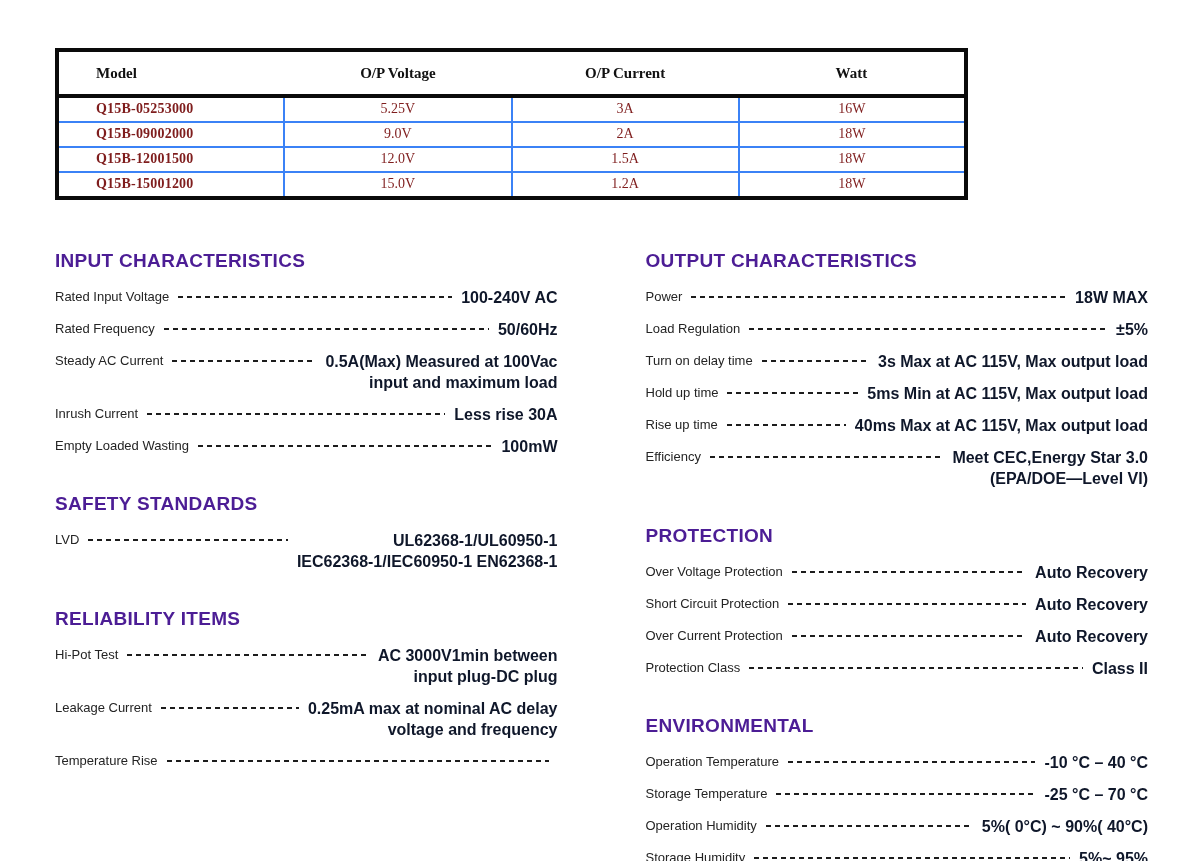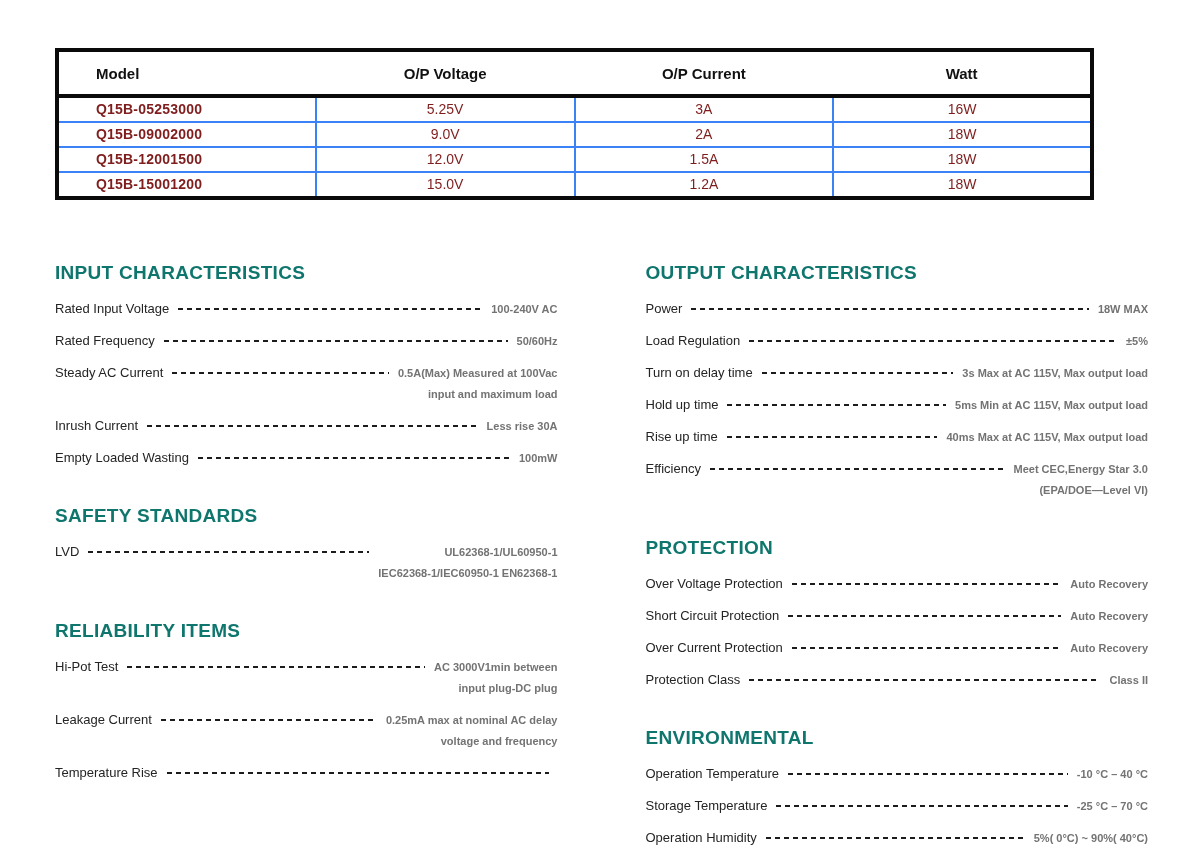--- a/index.html
+++ b/index.html
@@ -14,24 +14,25 @@
     overflow: hidden;
   }
   .page {
     width: 1200px;
     height: 861px;
     padding: 48px 52px 0 55px;
   }
 
   
   table.model-table {
-    width: 1039px;
+    width: 913px;
     border-collapse: collapse;
     border: 4px solid #0a0a0a;
     table-layout: fixed;
+    font-family: Liberation Serif, serif;
   }
   table.model-table th {
     border: none;
     border-bottom: 4px solid #0a0a0a;
     font-size: 15px;
     font-weight: bold;
     color: #111;
     padding: 13px 8px 12px 8px;
     text-align: center;
   }
@@ -59,23 +60,23 @@
     display: flex;
     gap: 88px;
     margin-top: 50px;
   }
   .spec-col { flex: 1 1 0; min-width: 0; }
 
   .spec-section { margin-bottom: 36px; }
   .section-title {
     font-size: 19px;
     font-weight: bold;
-    color: #0f766e;
+    color: #4c1d95;
     letter-spacing: 0.3px;
-    margin: 12px 0 15px 0;
+    margin: 0 0 15px 0;
   }
   .spec-row {
     display: flex;
     align-items: flex-start;
     margin-bottom: 11px;
   }
   .spec-label {
     font-size: 13px;
     color: #242424;
     line-height: 20px;
@@ -87,23 +88,23 @@
     min-width: 14px;
     height: 20px;
     margin: 0 9px;
     background-image: repeating-linear-gradient(to right, #1c1c1c 0 5px, transparent 5px 9px);
     background-size: 100% 2px;
     background-repeat: no-repeat;
     background-position: left center;
   }
   .spec-value {
     flex: 0 1 auto;
-    font-size: 11px;
-    font-weight: bold;
-    color: #737373;
+    font-size: 16px;
+    font-weight: bold;
+    color: #0f172a;
     line-height: 21px;
     text-align: right;
     white-space: pre-line;
   }
 </style>
 </head>
 <body>
 
 <div class="page">
 

